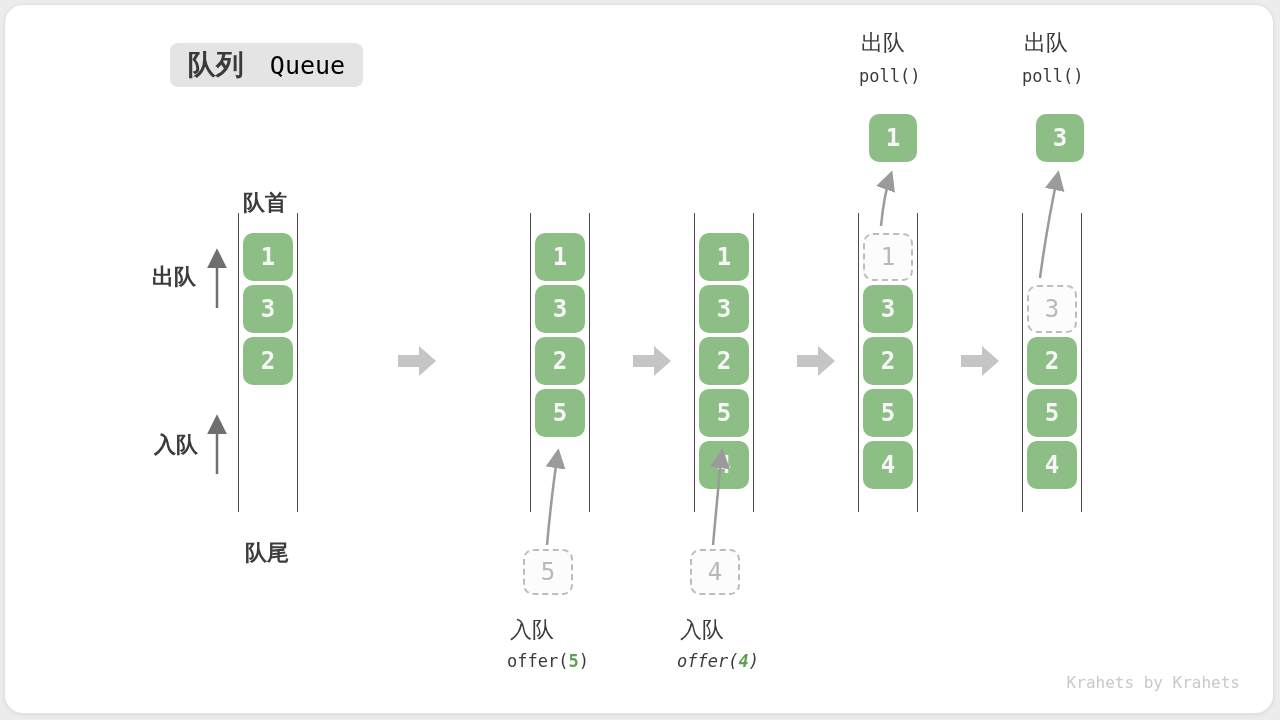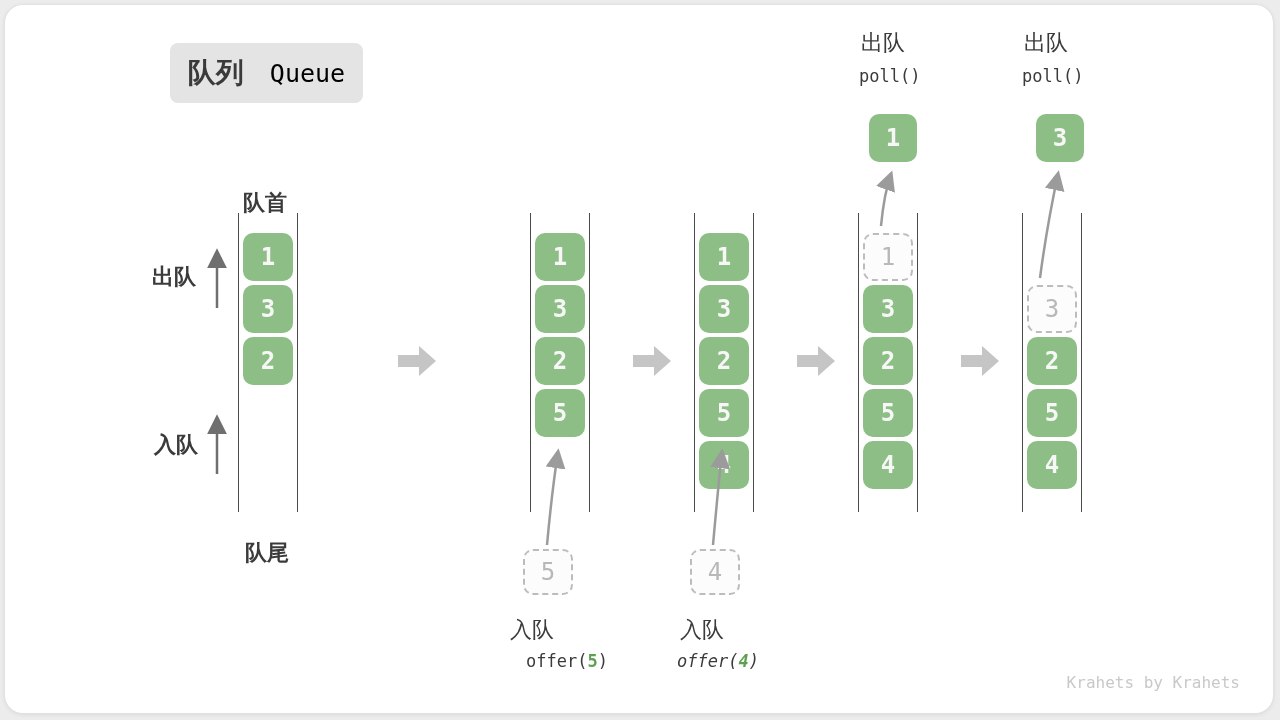--- a/index.html
+++ b/index.html
@@ -9,21 +9,21 @@
     position:relative;overflow:hidden;
   }
   .card{
     position:absolute;left:5px;top:5px;width:1268px;height:708px;
     background:#ffffff;border-radius:18px;
     box-shadow:0 0 0 1px #e2e2e2, 0 1px 5px rgba(0,0,0,.10);
   }
   .stage{position:absolute;left:0;top:0;width:1280px;height:720px;}
 
   .title-box{
-    position:absolute;left:170px;top:43px;width:193px;height:60px;
+    position:absolute;left:170px;top:43px;width:193px;height:44px;
     background:#e4e4e4;border-radius:8px;
     display:flex;align-items:center;justify-content:center;gap:26px;
   }
   .title-zh{font-size:28px;font-weight:bold;color:#3a3a3a;}
   .title-en{font-family:"DejaVu Sans Mono", monospace;font-size:25px;color:#000000;}
 
   .lbl{position:absolute;font-size:22px;font-weight:bold;color:#3b3b3b;white-space:nowrap;}
   .lbl-normal{position:absolute;font-size:22px;font-weight:500;color:#3b3b3b;white-space:nowrap;}
   .code{position:absolute;font-family:"DejaVu Sans Mono", monospace;font-size:17px;color:#3b3b3b;white-space:nowrap;}
   .code .arg{color:#5fa050;font-weight:bold;}
@@ -108,21 +108,21 @@
 
   <div class="cell dashed" style="left:1027px;top:285px;">3</div>
   <div class="cell solid" style="left:1027px;top:337px;">2</div>
   <div class="cell solid" style="left:1027px;top:389px;">5</div>
   <div class="cell solid" style="left:1027px;top:441px;">4</div>
   <div class="popbox" style="left:1036px;top:114px;">3</div>
   <div class="lbl-normal" style="left:1024px;top:28px;">出队</div>
   <div class="code" style="left:1022px;top:66px;">poll()</div>
 
   <div class="lbl-normal" style="left:510px;top:615px;">入队</div>
-  <div class="code" style="left:526px;top:651px;"><span>offer(</span><span class="arg">5</span><span>)</span></div>
+  <div class="code" style="left:507px;top:651px;"><span>offer(</span><span class="arg">5</span><span>)</span></div>
 
   <div class="lbl-normal" style="left:680px;top:615px;">入队</div>
   <div class="code" style="left:677px;top:651px;font-style:italic;"><span>offer(</span><span class="arg">4</span><span>)</span></div>
 
   <svg class="flow-arrow" style="left:398px;top:344px;" viewBox="0 0 38 34">
       <polygon points="0,11 21,11 21,2 38,17 21,32 21,23 0,23" fill="#c5c5c5"></polygon>
     </svg>
   <svg class="flow-arrow" style="left:633px;top:344px;" viewBox="0 0 38 34">
       <polygon points="0,11 21,11 21,2 38,17 21,32 21,23 0,23" fill="#c5c5c5"></polygon>
     </svg>

